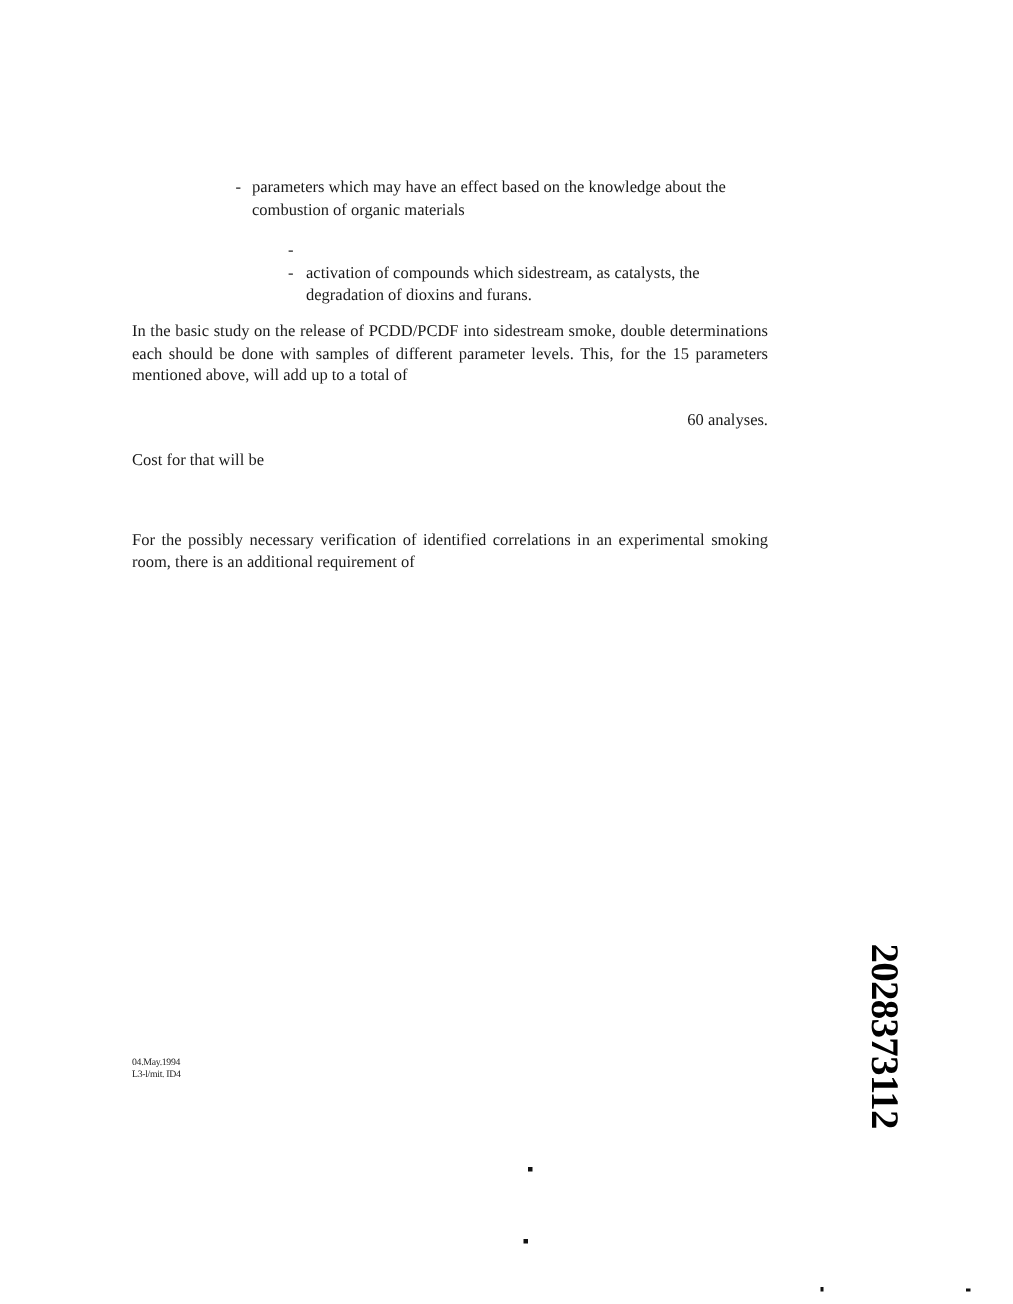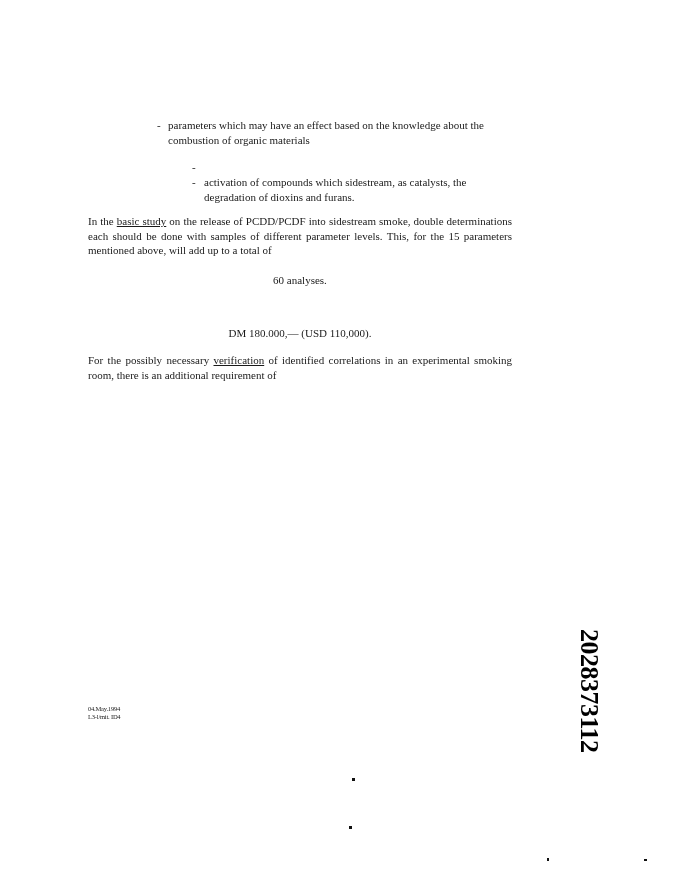--- a/index.html
+++ b/index.html
@@ -12,22 +12,22 @@
     overflow:hidden;
   }
   .abs{position:absolute;}
   .body-text{font-size:11px;line-height:14.5px;}
   .bullet{display:flex;}
   .bullet .dash{flex:0 0 auto;}
   .bullet .btext{flex:0 1 auto;font-family:Liberation Serif, serif;}
   .b1 .dash{width:11px;}
   .b2 .dash{width:12px;}
   .para{text-align:justify;margin:0;}
-  .center-line{text-align:center;}
-  .u{text-decoration:underline;text-underline-offset:1px;}
+  .center-line{text-align:right;}
+  .u{text-underline-offset:1px;}
   .footer-note{
     font-size:6.5px;line-height:7.5px;
     color:#222222;letter-spacing:-0.2px;
   }
   .bates{
     position:absolute;
     left:604px;top:629px;
     width:142px;height:28px;
     transform:rotate(90deg);
     transform-origin:0 0;
@@ -63,22 +63,22 @@
   </div>
   <div class="abs body-text bullet b2" style="left:192px;top:175px;width:312px;">
     <span class="dash">-</span>
     <span class="btext">activation of compounds which sidestream, as catalysts, the degradation of dioxins and furans.</span>
   </div>
 
   <p class="abs body-text para" style="left:88px;top:214px;width:424px;"><span>In the </span><span class="u">basic study</span><span> on the release of PCDD/PCDF into sidestream smoke, double determinations each should be done with samples of different parameter levels. This, for the 15 parameters mentioned above, will add up to a total of</span></p>
 
   <div class="abs body-text center-line" style="left:88px;top:273px;width:424px;">60 analyses.</div>
 
+  <div class="abs body-text" style="left:88px;top:300px;width:424px;">Cost for that will be</div>
 
-  <div class="abs body-text center-line" style="left:88px;top:326px;width:424px;">DM 180.000,— (USD 110,000).</div>
 
   <p class="abs body-text para" style="left:88px;top:353px;width:424px;"><span>For the possibly necessary </span><span class="u">verification</span><span> of identified correlations in an experimental smoking room, there is an additional requirement of</span></p>
 
 
   <div class="abs footer-note" style="left:88px;top:705px;">
     <div>04.May.1994</div>
     <div>L3-l/mit. ID4</div>
   </div>
 
   <div class="bates">2028373112</div>

